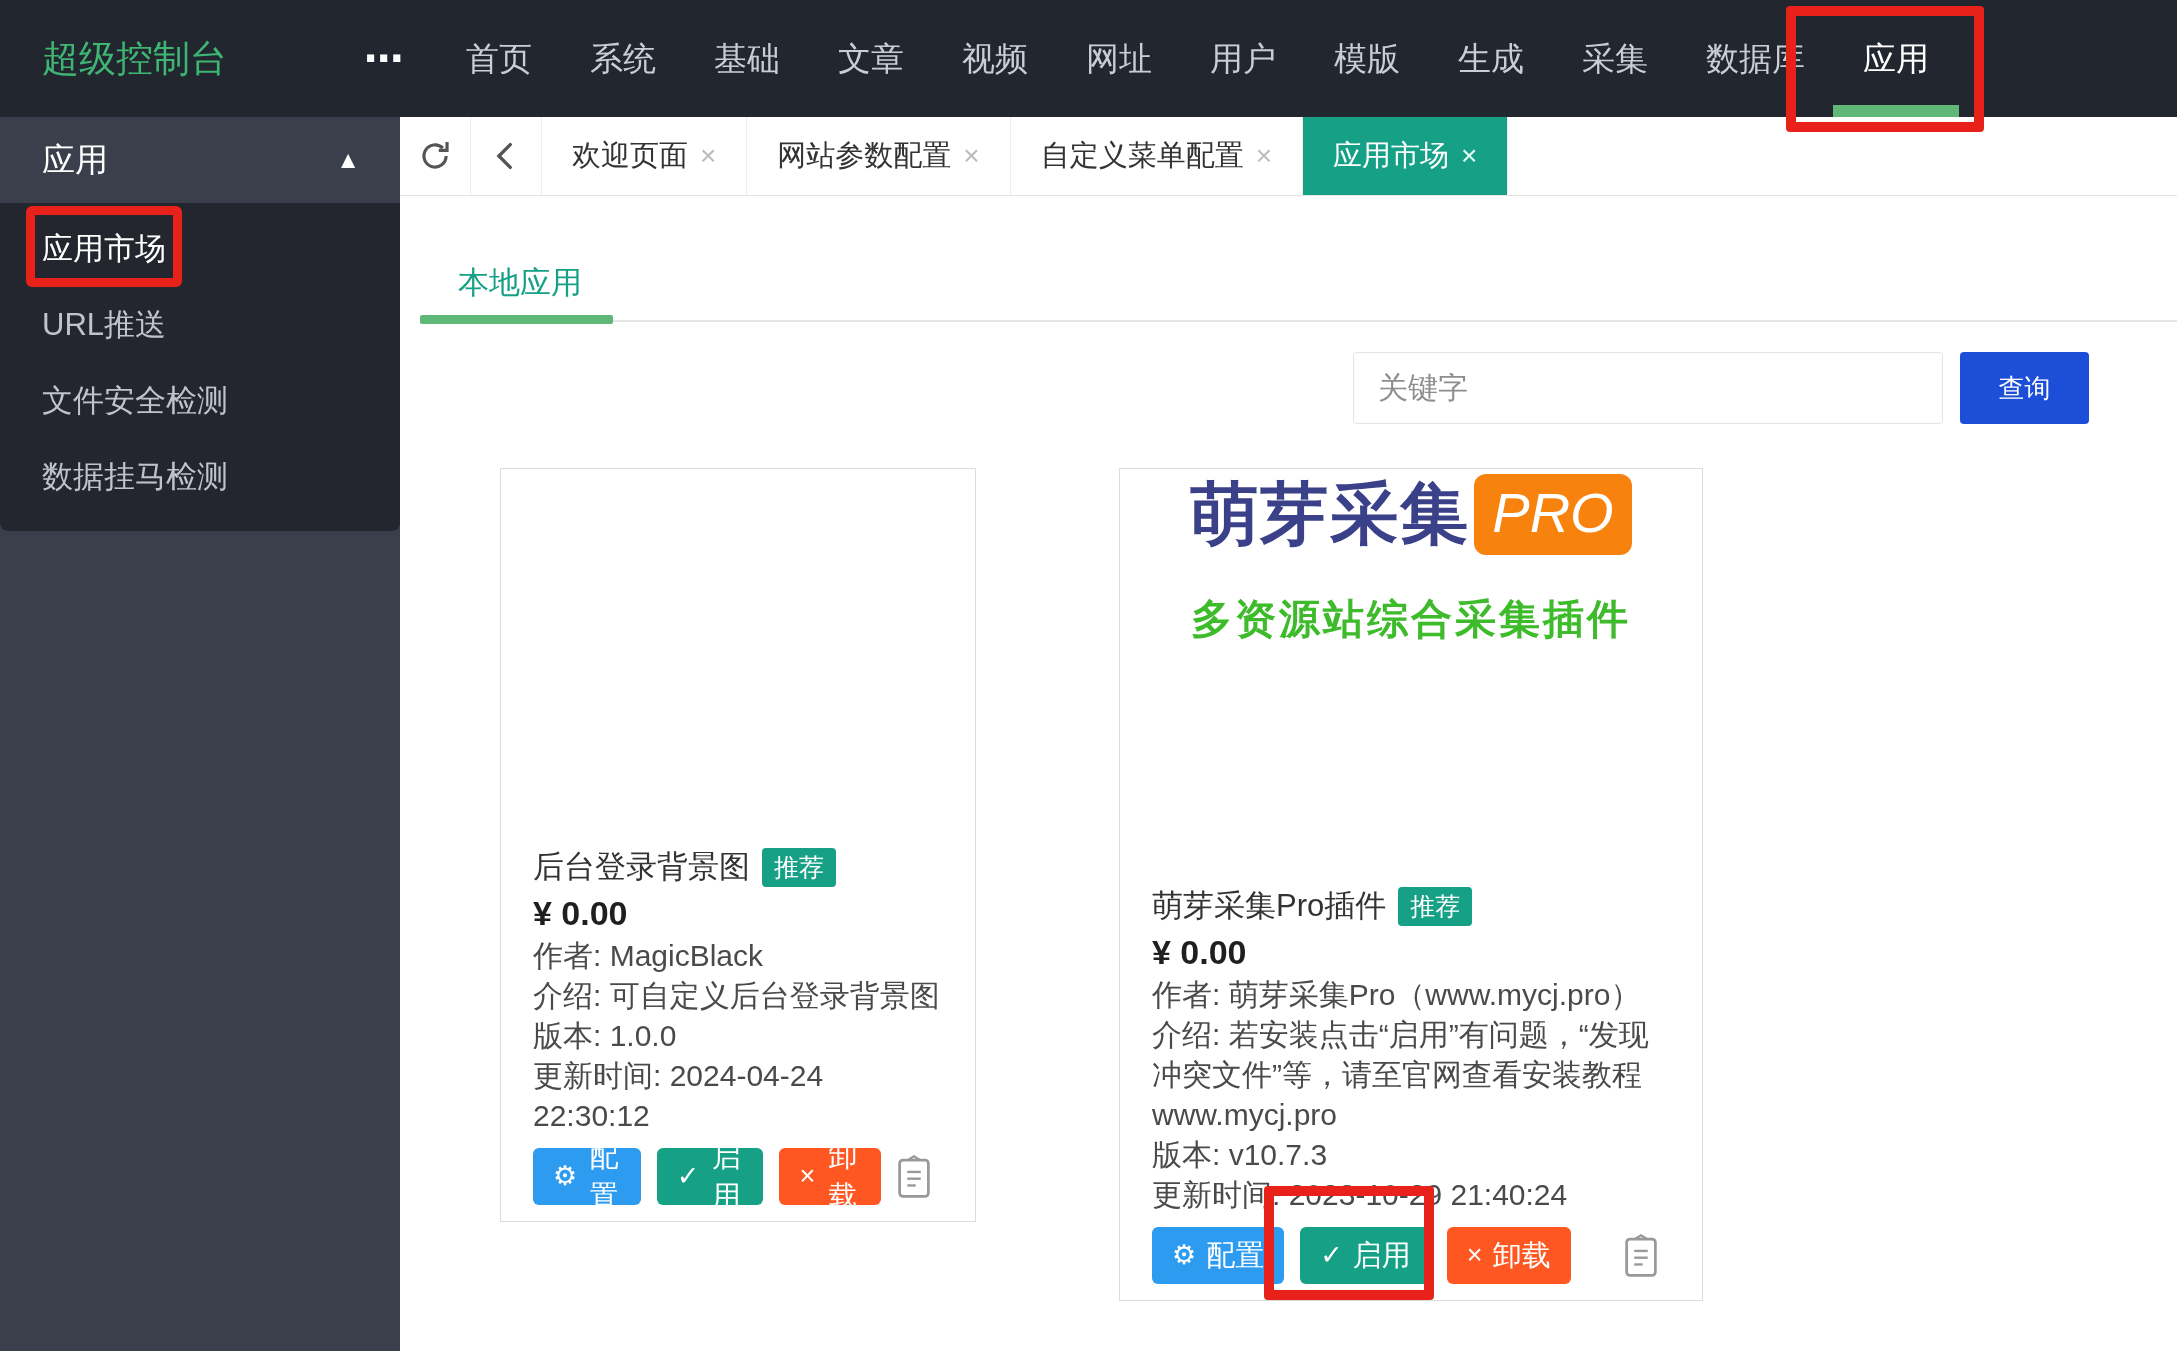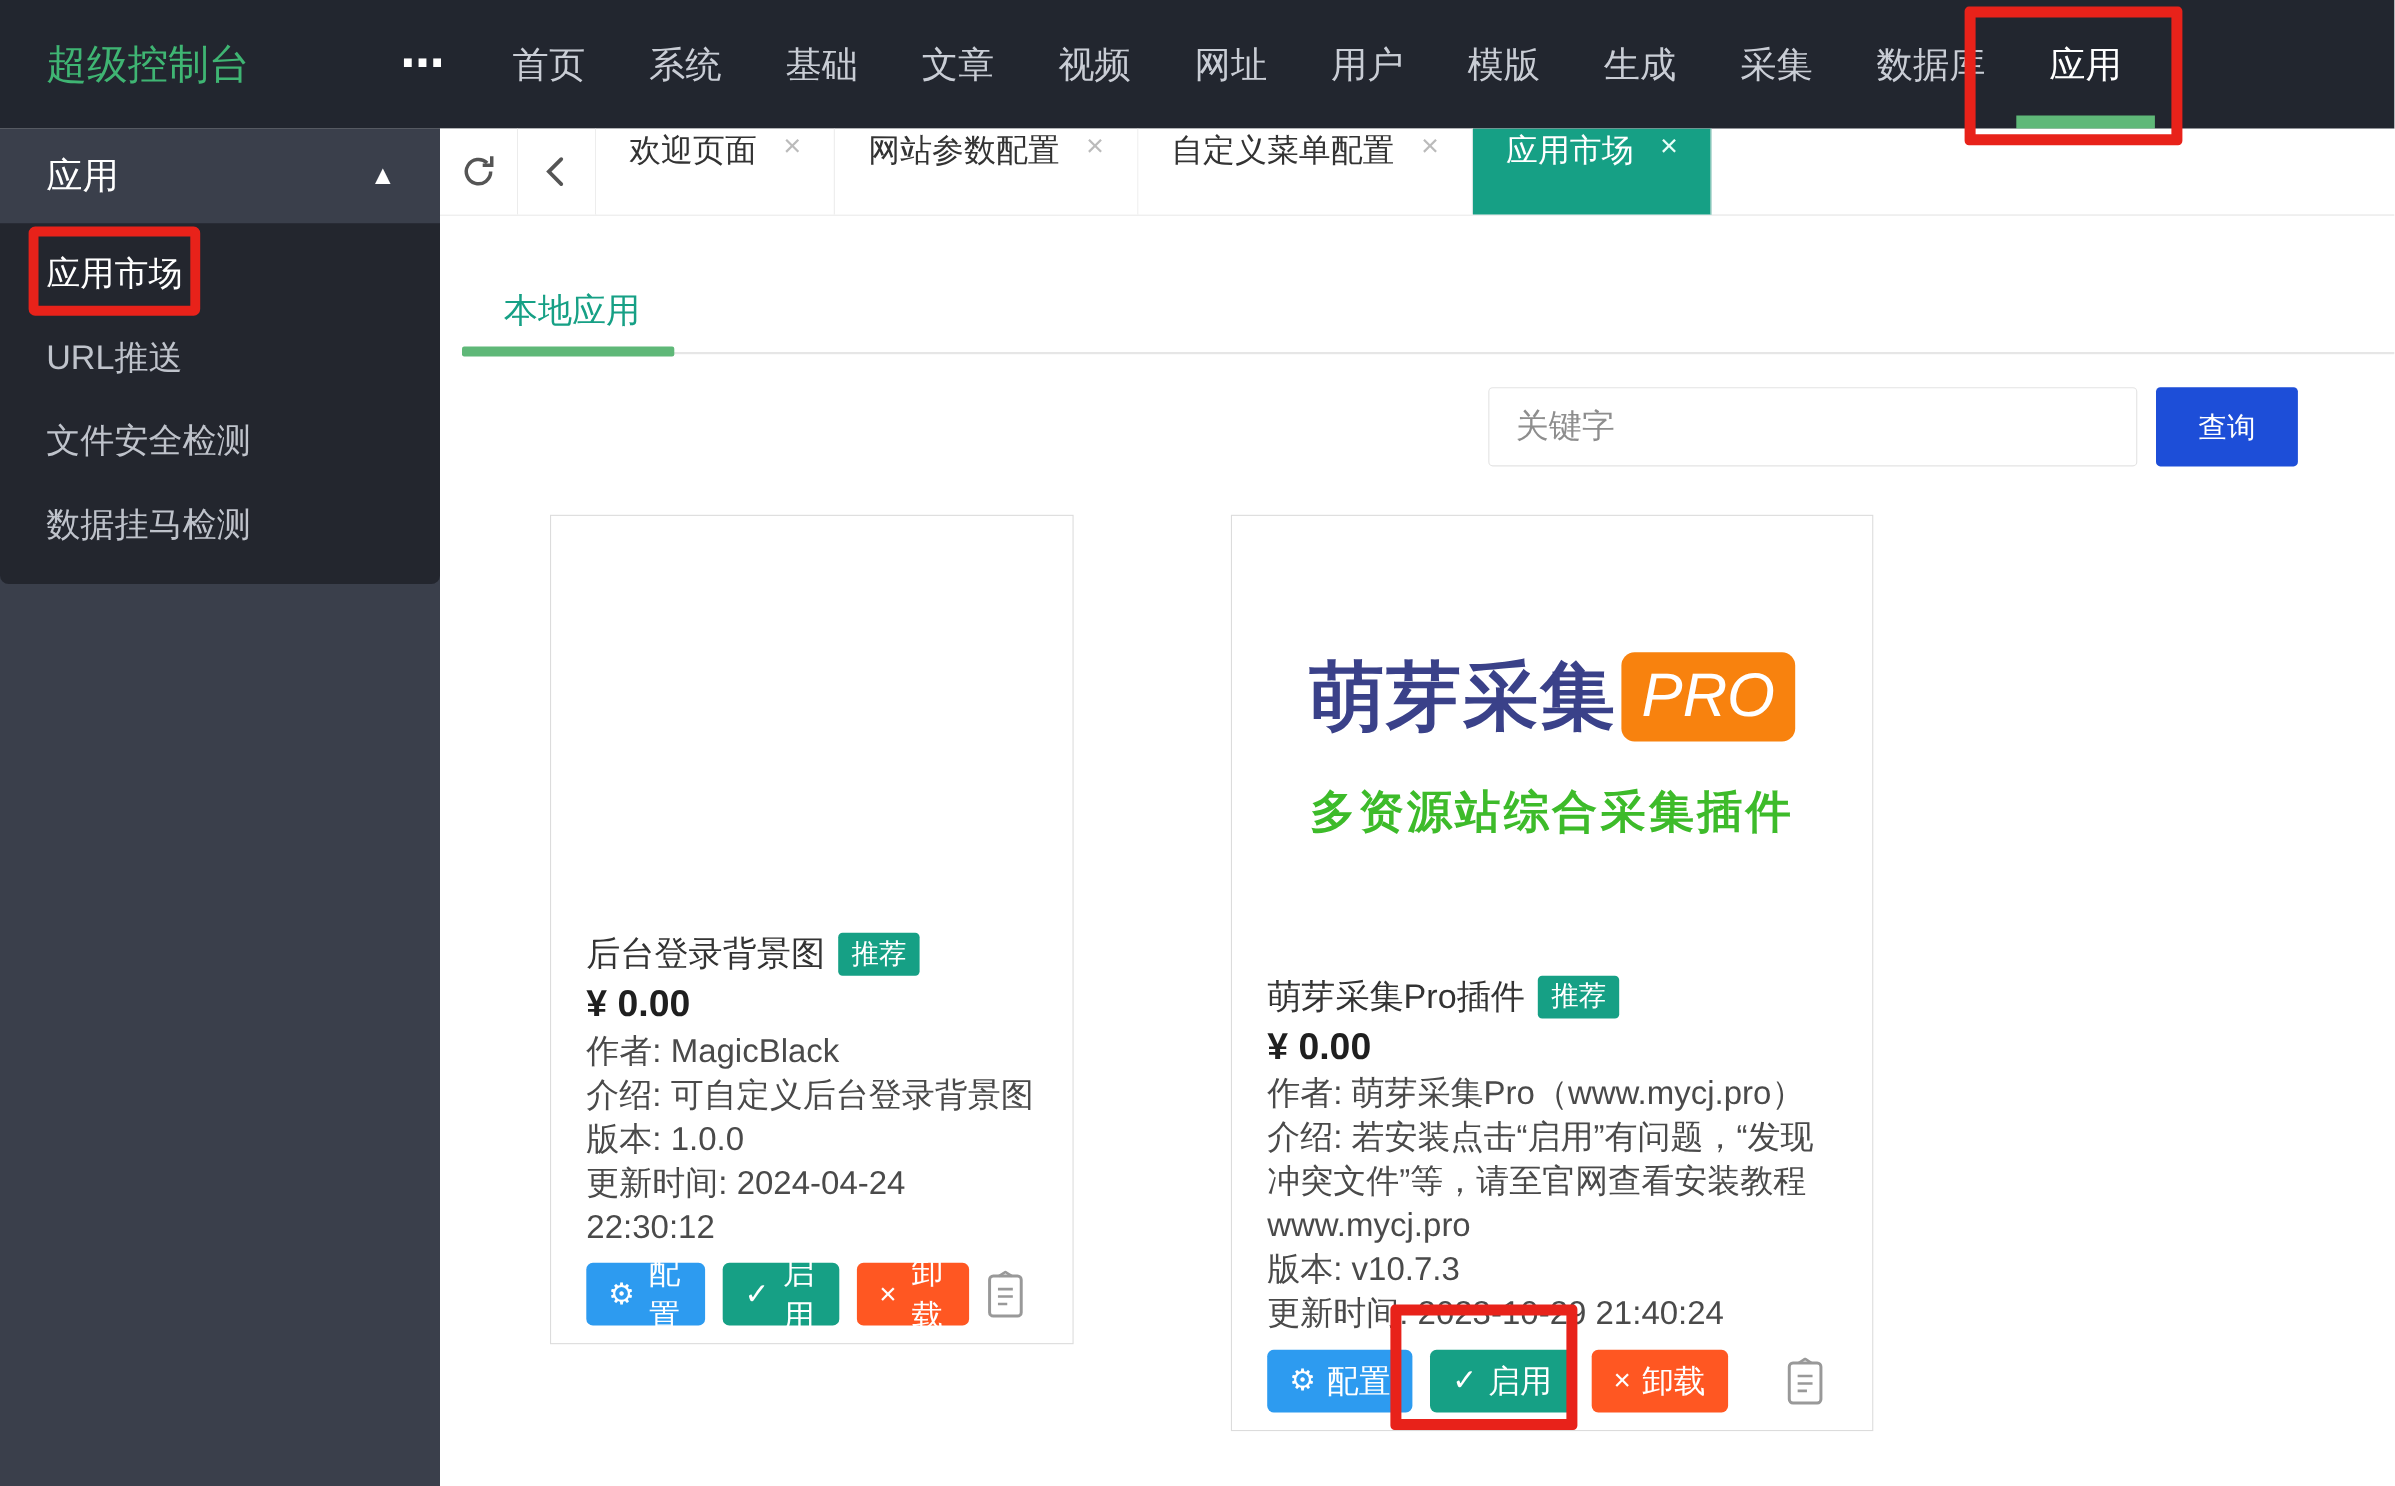--- a/index.html
+++ b/index.html
@@ -27,21 +27,21 @@
   .side-menu{background:#23262e;padding:8px 0 16px;border-radius:0 0 8px 8px;}
   .side-item{height:76px;line-height:76px;padding-left:42px;font-size:31px;color:#bfc3cb;
              cursor:pointer;white-space:nowrap;}
   .side-item.active{color:#ffffff;}
 
   
   .tabbar{position:absolute;left:400px;top:117px;right:0;height:79px;background:#fff;
           border-bottom:1px solid #e4e4e4;display:flex;align-items:stretch;}
   .tool-btn{width:71px;display:flex;align-items:center;justify-content:center;
             border-right:1px solid #ececec;cursor:pointer;background:#fff;}
-  .tab{display:flex;align-items:flex-start;gap:24px;padding:0 30px;font-size:29px;color:#333;
+  .tab{display:flex;align-items:center;gap:12px;padding:0 30px;font-size:29px;color:#333;
        border-right:1px solid #ececec;cursor:pointer;white-space:nowrap;background:#fff;}
   .tab .close{color:#bbbbbb;font-size:28px;}
   .tab.active{background:#16a085;color:#fff;}
   .tab.active .close{color:#e8fff8;}
 
   
   .local-tab{position:absolute;left:458px;top:262px;font-size:31px;color:#16a085;cursor:pointer;}
   .tab-rule{position:absolute;left:420px;right:0;top:320px;height:2px;background:#e6e6e6;}
   .tab-underline{position:absolute;left:420px;top:315px;width:193px;height:9px;background:#5fb878;
                  border-radius:2px;z-index:2;}
@@ -50,21 +50,21 @@
                 color:#333;outline:none;font-family:inherit;}
   .search-input::placeholder{color:#8e8e8e;}
   .search-btn{position:absolute;left:1960px;top:352px;width:129px;height:72px;background:#1d4ed8;
               color:#fff;border:none;border-radius:4px;font-size:26px;cursor:pointer;font-family:inherit;}
 
   
   .card{position:absolute;background:#fff;border:1px solid #dcdcdc;display:flex;flex-direction:column;}
   .card1{left:500px;top:468px;width:476px;height:754px;}
   .card2{left:1119px;top:468px;width:584px;height:833px;}
   .card-img{flex:1;}
-  .logo-area{flex:1;display:flex;flex-direction:column;align-items:center;justify-content:center;gap:32px;}
+  .logo-area{flex:1;display:flex;flex-direction:column;align-items:center;justify-content:flex-start;gap:32px;}
   .logo-row{display:flex;align-items:center;}
   .brand{font-size:68px;font-weight:bold;color:#3a4189;letter-spacing:2px;}
   .pro{background:#f8820e;color:#fff;font-style:italic;font-weight:normal;font-size:56px;
        padding:6px 18px 10px;border-radius:12px;margin-left:4px;}
   .tagline{font-size:41px;font-weight:bold;color:#3dbb2a;letter-spacing:3px;}
   .card-info{padding:0 28px 16px 32px;}
   .card-title-row{display:flex;align-items:center;margin-bottom:4px;font-size:31px;color:#333;}
   .badge{background:#16a085;color:#fff;font-size:25px;padding:7px 12px;border-radius:4px;
          margin-left:12px;line-height:1;}
   .price{font-size:34px;font-weight:bold;color:#1f1f1f;margin:2px 0;line-height:42px;}

